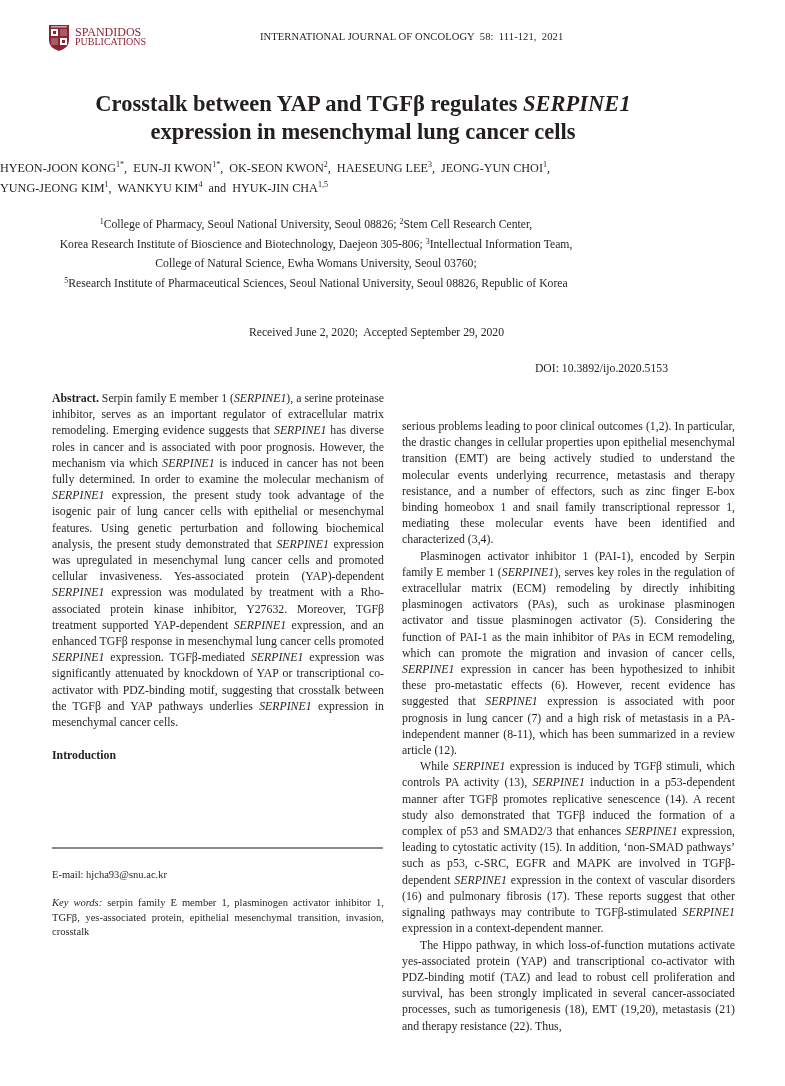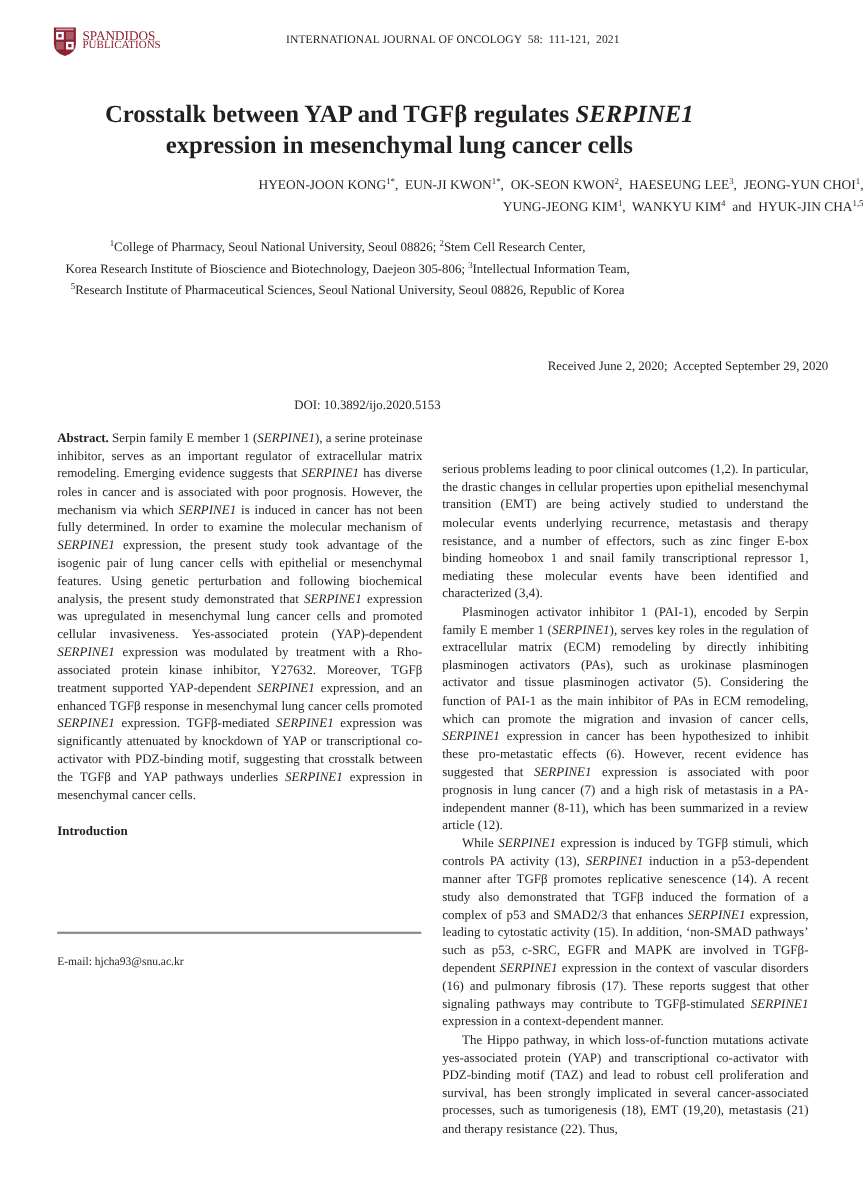--- a/index.html
+++ b/index.html
@@ -8,25 +8,25 @@
     font-family: "Liberation Serif", "DejaVu Serif", serif; color: #231f20;
   }
   .abs { position: absolute; }
   .logo { left: 48px; top: 24px; width: 100px; height: 30px; }
   .shield { position: absolute; left: 0; top: 0; width: 22px; height: 28px; }
   .logo-text { position: absolute; left: 27px; top: 3px; color: #8b2332; line-height: 10px; }
   .logo-text .l1 { font-size: 12px; letter-spacing: 0px; display:block; }
   .logo-text .l2 { font-size: 10px; display:block; }
   .journal { left: 240px; top: 31px; font-size: 10.6px; letter-spacing: 0.05px; white-space: nowrap; margin-left: 20px; }
   .title { left: 0; width: 726px; top: 90px; text-align: center; font-weight: bold; font-size: 22.5px; line-height: 28px; }
-  .authors { left: 0; width: 785px; top: 158px; text-align: right; font-size: 12.2px; line-height: 20px; }
+  .authors { left: 0; width: 785px; top: 158px; text-align: left; font-size: 12.2px; line-height: 20px; }
   .authors sup, .affil sup { font-size: 8px; vertical-align: top; position: relative; top: -3px; }
   .affil { left: 0; width: 632px; top: 215px; text-align: center; font-size: 11.7px; line-height: 19.5px; }
-  .dates { left: 0; width: 753px; top: 326px; text-align: right; font-size: 11.7px; font-family: Liberation Serif, serif; }
-  .doi { left: 0; width: 668px; top: 362px; text-align: center; font-size: 11.7px; }
+  .dates { left: 0; width: 753px; top: 326px; text-align: center; font-size: 11.7px; font-family: Liberation Serif, serif; }
+  .doi { left: 0; width: 668px; top: 362px; text-align: right; font-size: 11.7px; }
   .col { font-size: 11.8px; line-height: 16.2px; text-align: justify; }
   .col p { margin: 0; }
   .left { left: 52px; top: 390px; width: 332px; }
   .right { left: 402px; top: 390px; width: 333px; margin-top: 28px; }
   .indent { text-indent: 18px; }
   i { font-style: italic; }
   .h-intro { font-weight: bold; margin-top: 17px !important; }
   .intro-p { margin-top: 17px !important; }
   .rule { left: 52px; top: 847px; width: 331px; height: 2px; background: #8a8a8a; }
   .foot { left: 52px; top: 868px; width: 332px; font-size: 10.5px; line-height: 14.3px; text-align: justify; }
@@ -72,35 +72,37 @@
     <span><span>YUNG-JEONG KIM</span><sup>1</sup></span>,&nbsp;
     <span><span>WANKYU KIM</span><sup>4</sup></span>&nbsp;
     <span>and</span>&nbsp;
     <span><span>HYUK-JIN CHA</span><sup>1,5</sup></span>
   </div>
 </div>
 
 <div class="abs affil">
   <div><sup>1</sup><span>College of Pharmacy, Seoul National University, Seoul 08826; </span><sup>2</sup><span>Stem Cell Research Center,</span></div>
   <div><span>Korea Research Institute of Bioscience and Biotechnology, Daejeon 305-806; </span><sup>3</sup><span>Intellectual Information Team,</span></div>
+  <div><span>College of Natural Science, Ewha Womans University, Seoul 03760;</span></div>
   <div><sup>5</sup><span>Research Institute of Pharmaceutical Sciences, Seoul National University, Seoul 08826, Republic of Korea</span></div>
 </div>
 
 <div class="abs dates" style="white-space:pre;">Received June 2, 2020;  Accepted September 29, 2020</div>
 <div class="abs doi">DOI: 10.3892/ijo.2020.5153</div>
 
 <div class="abs col left">
   <p><b>Abstract.</b><span> Serpin family E member 1 (</span><i>SERPINE1</i><span>), a serine proteinase inhibitor, serves as an important regulator of extra­cellular matrix remodeling. Emerging evidence suggests that </span><i>SERPINE1</i><span> has diverse roles in cancer and is associated with poor prognosis. However, the mechanism via which </span><i>SERPINE1</i><span> is induced in cancer has not been fully determined. In order to examine the molecular mechanism of </span><i>SERPINE1</i><span> expression, the present study took advantage of the isogenic pair of lung cancer cells with epithelial or mesenchymal features. Using genetic perturbation and following biochemical analysis, the present study demonstrated that </span><i>SERPINE1</i><span> expression was upregulated in mesenchymal lung cancer cells and promoted cellular invasiveness. Yes-associated protein (YAP)-dependent </span><i>SERPINE1</i><span> expression was modulated by treatment with a Rho-associated protein kinase inhibitor, Y27632. Moreover, TGFβ treatment supported YAP-dependent </span><i>SERPINE1</i><span> expression, and an enhanced TGFβ response in mesenchymal lung cancer cells promoted </span><i>SERPINE1</i><span> expression. TGFβ-mediated </span><i>SERPINE1</i><span> expression was significantly attenuated by knockdown of YAP or transcriptional co-activator with PDZ-binding motif, suggesting that crosstalk between the TGFβ and YAP pathways underlies </span><i>SERPINE1</i><span> expression in mesenchymal cancer cells.</span></p>
   <p class="h-intro">Introduction</p>
 </div>
 
 <div class="abs rule"></div>
 
 <div class="abs foot">
   <p>E-mail: hjcha93@snu.ac.kr</p>
+  <p class="gap"><i>Key words:</i><span> serpin family E member 1, plasminogen activator inhibitor 1, TGFβ, yes-associated protein, epithelial mesenchymal transition, invasion, crosstalk</span></p>
 </div>
 
 <div class="abs col right">
   <p>serious problems leading to poor clinical outcomes (1,2). In particular, the drastic changes in cellular properties upon epithelial mesenchymal transition (EMT) are being actively studied to understand the molecular events underlying recurrence, metastasis and therapy resistance, and a number of effectors, such as zinc finger E-box binding homeobox 1 and snail family transcriptional repressor 1, mediating these molecular events have been identified and characterized (3,4).</p>
   <p class="indent"><span>Plasminogen activator inhibitor 1 (PAI-1), encoded by Serpin family E member 1 (</span><i>SERPINE1</i><span>), serves key roles in the regulation of extracellular matrix (ECM) remodeling by directly inhibiting plasminogen activators (PAs), such as urokinase plasminogen activator and tissue plasminogen activator (5). Considering the function of PAI-1 as the main inhibitor of PAs in ECM remodeling, which can promote the migration and invasion of cancer cells, </span><i>SERPINE1</i><span> expression in cancer has been hypothesized to inhibit these pro-metastatic effects (6). However, recent evidence has suggested that </span><i>SERPINE1</i><span> expression is associated with poor prognosis in lung cancer (7) and a high risk of metastasis in a PA-independent manner (8-11), which has been summarized in a review article (12).</span></p>
   <p class="indent"><span>While </span><i>SERPINE1</i><span> expression is induced by TGFβ stimuli, which controls PA activity (13), </span><i>SERPINE1</i><span> induction in a p53-dependent manner after TGFβ promotes replicative senescence (14). A recent study also demonstrated that TGFβ induced the formation of a complex of p53 and SMAD2/3 that enhances </span><i>SERPINE1</i><span> expression, leading to cytostatic activity (15). In addition, ‘non-SMAD pathways’ such as p53, c-SRC, EGFR and MAPK are involved in TGFβ-dependent </span><i>SERPINE1</i><span> expression in the context of vascular disorders (16) and pulmonary fibrosis (17). These reports suggest that other signaling pathways may contribute to TGFβ-stimulated </span><i>SERPINE1</i><span> expression in a context-dependent manner.</span></p>
   <p class="indent">The Hippo pathway, in which loss-of-function mutations activate yes-associated protein (YAP) and transcriptional co-activator with PDZ-binding motif (TAZ) and lead to robust cell proliferation and survival, has been strongly implicated in several cancer-associated processes, such as tumorigenesis (18), EMT (19,20), metastasis (21) and therapy resistance (22). Thus,</p>
 </div>
 
 </body></html>

